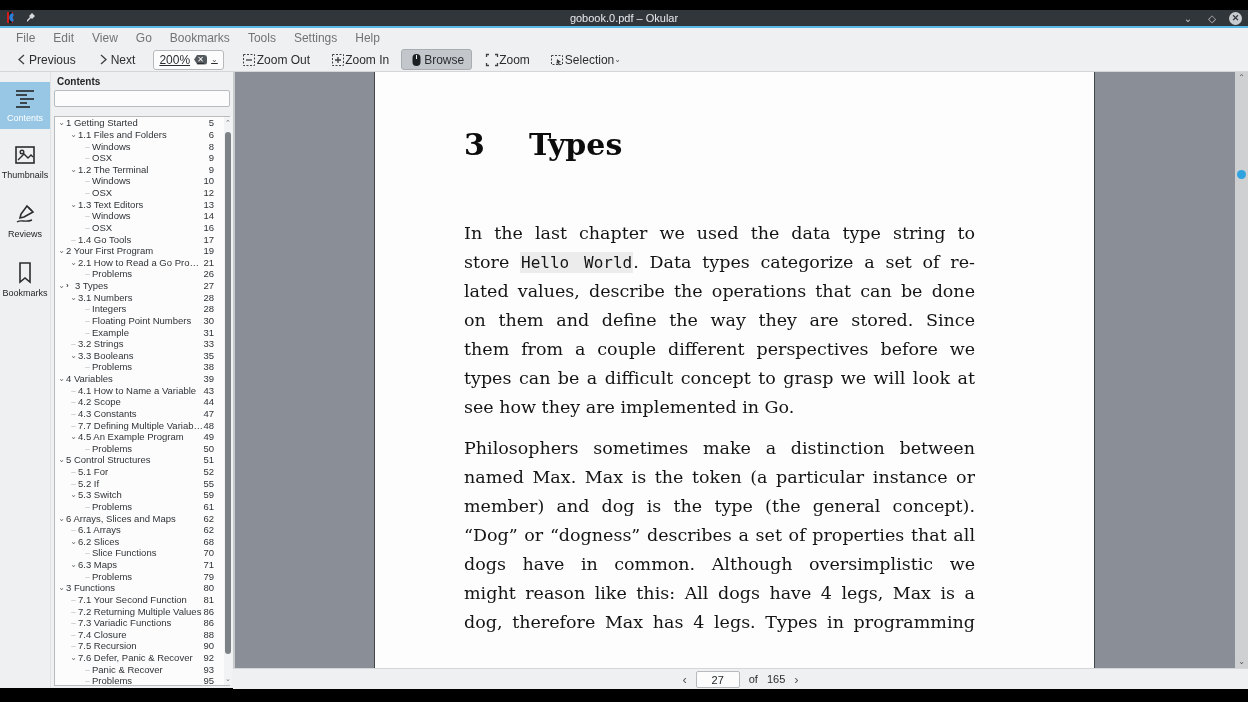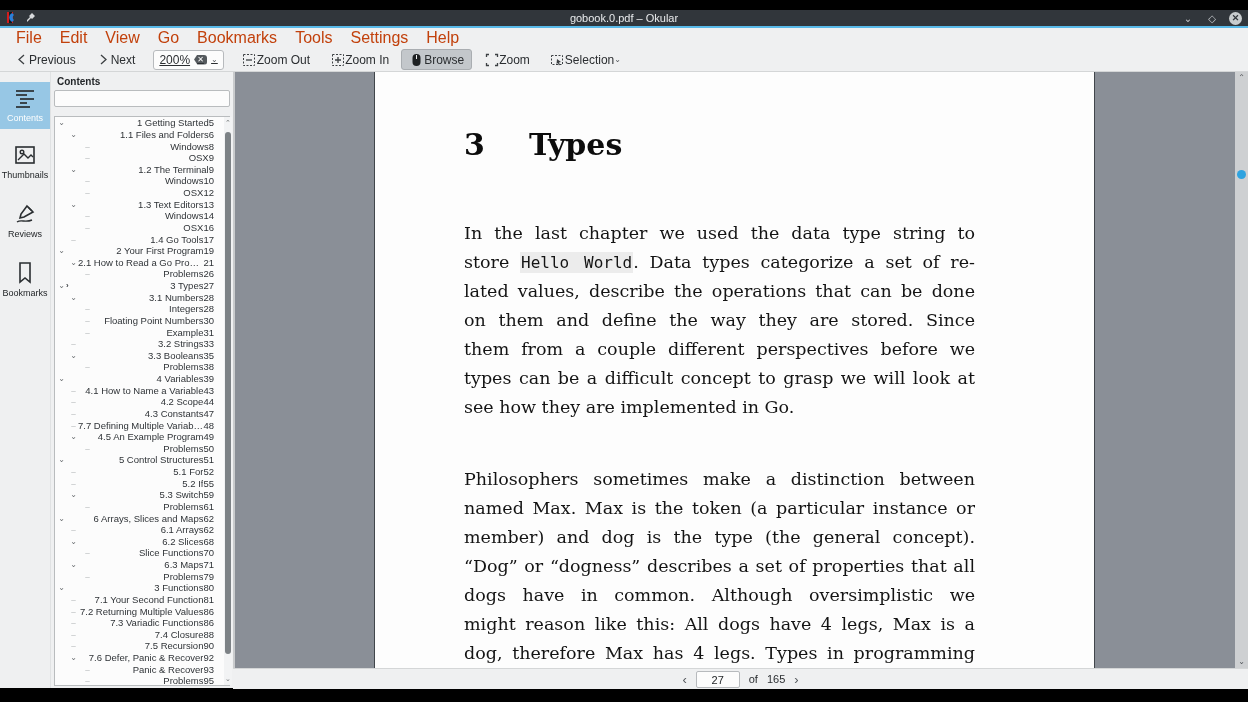--- a/index.html
+++ b/index.html
@@ -14,21 +14,21 @@
   .tb-title{position:absolute;left:0;right:0;text-align:center;color:#e8eaec;font-size:11px;}
   .tb-controls{position:absolute;right:6px;top:0;height:16px;display:flex;gap:10px;align-items:center;color:#c6cacd;}
   .wc{width:14px;height:14px;display:flex;align-items:center;justify-content:center;font-size:10px;cursor:default;}
   .wc-close{width:13px;height:13px;border-radius:50%;background:#c8ccce;color:#31363b;font-size:9px;font-weight:bold;
     display:flex;align-items:center;justify-content:center;}
   .accentline{position:absolute;left:0;top:26px;width:1248px;height:2px;background:#58b9e8;}
 
   
   .menubar{position:absolute;left:0;top:28px;width:1248px;height:20px;background:#eff0f1;
     display:flex;align-items:center;padding-left:7px;gap:0;}
-  .menu-item{font-size:16px;color:#c2410c;padding:2px 9px;cursor:default;}
+  .menu-item{font-size:12px;color:#737373;padding:2px 9px;cursor:default;}
 
   
   .toolbar{position:absolute;left:0;top:48px;width:1248px;height:24px;background:#eff0f1;
     border-bottom:1px solid #d4d6d7;display:flex;align-items:center;padding-left:6px;gap:4px;font-size:12px;color:#2b2e31;}
   .tbtn{display:flex;align-items:center;padding:2px 7px;border-radius:3px;border:1px solid transparent;height:21px;}
   .tbtn.pressed{background:#c3c7cb;border-color:#a9adb1;}
   .ticon{display:inline-flex;align-items:center;justify-content:center;width:15px;height:15px;}
   .combo{display:flex;align-items:center;gap:4px;background:#fcfcfc;border:1px solid #b7babd;border-radius:3px;
     height:20px;padding:0 5px;margin:0 6px;text-decoration:underline;}
   .combo .val{font-size:12px;color:#2b2e31;}
@@ -48,38 +48,38 @@
   .panel{position:absolute;left:50px;top:72px;width:183px;height:616px;background:#eff0f1;border-left:1px solid #e0e2e3;}
   .panel-header{position:absolute;left:6px;top:4px;font-size:10px;font-weight:bold;color:#232629;}
   .search{position:absolute;left:3px;top:18px;width:176px;height:17px;background:#fcfcfc;
     border:1px solid #b9bcbe;border-radius:2px;font-size:10px;padding:0 4px;color:#232629;}
   .toclist{position:absolute;left:3px;top:44px;width:176px;height:570px;background:#fcfcfc;
     border:1px solid #b9bcbe;overflow:hidden;}
   .trow{display:flex;align-items:center;height:11.63px;font-size:9.5px;color:#2f3337;padding-right:15px;white-space:nowrap;}
   .trow .texp{width:9px;text-align:center;color:#6c7073;font-size:8px;flex:none;}
   .trow .tdash{width:9px;text-align:center;color:#a9adb0;font-size:8px;flex:none;}
   .trow .tcur{width:9px;color:#3a3e42;font-size:8px;font-weight:bold;flex:none;}
-  .trow .tlabel{flex:1;overflow:hidden;text-overflow:ellipsis;text-align:right;}
+  .trow .tlabel{flex:1;overflow:hidden;text-overflow:ellipsis;}
   .trow .tpage{flex:none;text-align:right;color:#2f3337;}
   .trow.lvl1{padding-left:2px;}
   .trow.lvl2{padding-left:14px;}
   .trow.lvl3{padding-left:28px;}
   .toc-scroll{position:absolute;right:1px;top:1px;width:8px;height:568px;background:#f2f3f4;}
   .toc-thumb{position:absolute;left:1px;top:15px;width:6px;height:522px;background:#7d8286;border-radius:3px;}
   .sb-arrow{position:absolute;left:0;width:8px;text-align:center;font-size:7px;color:#6c7073;line-height:8px;}
 
   
   .docarea{position:absolute;left:233px;top:72px;width:1015px;height:596px;background:#8a8f97;
     border-left:2px solid #c9cbcd;overflow:hidden;}
   .page{position:absolute;left:139px;top:0;width:721px;height:650px;background:#fdfdfd;
     border-left:1px solid #41464b;border-right:1px solid #41464b;
     padding:55px 119px 0 89px;font-family:"DejaVu Serif","Liberation Serif",serif;color:#141414;}
   .pg-heading{display:flex;align-items:baseline;font-weight:bold;font-size:30px;color:#0c0c0c;}
   .pg-heading .hnum{margin-right:44px;}
-  .para{margin-top:43px;}
+  .para{margin-top:12px;}
   .para:first-of-type{margin-top:57px;}
   .line{height:29px;line-height:29px;font-size:17.5px;text-align:left;overflow:hidden;}
   .line.j{text-align:justify;text-align-last:justify;}
   .code{font-family:"DejaVu Sans Mono","Liberation Mono",monospace;background:#ececec;font-size:16px;padding:1px 1px;}
 
   
   .doc-scroll{position:absolute;right:0;top:0;width:13px;height:596px;background:#ced0d2;}
   .doc-thumb{position:absolute;left:2px;top:98px;width:9px;height:9px;border-radius:50%;background:#2fa3e0;}
   .doc-arrow{position:absolute;left:0;width:13px;text-align:center;font-size:8px;color:#53575b;line-height:10px;}
 

